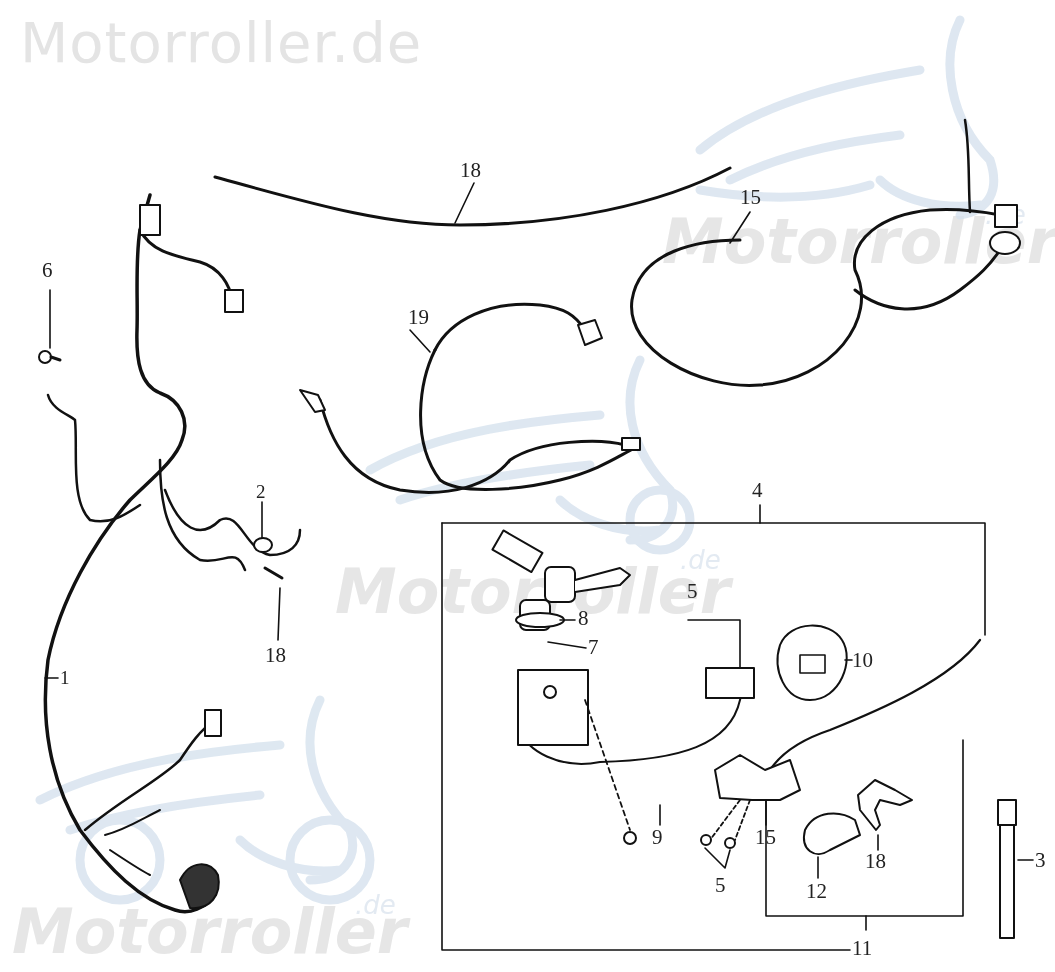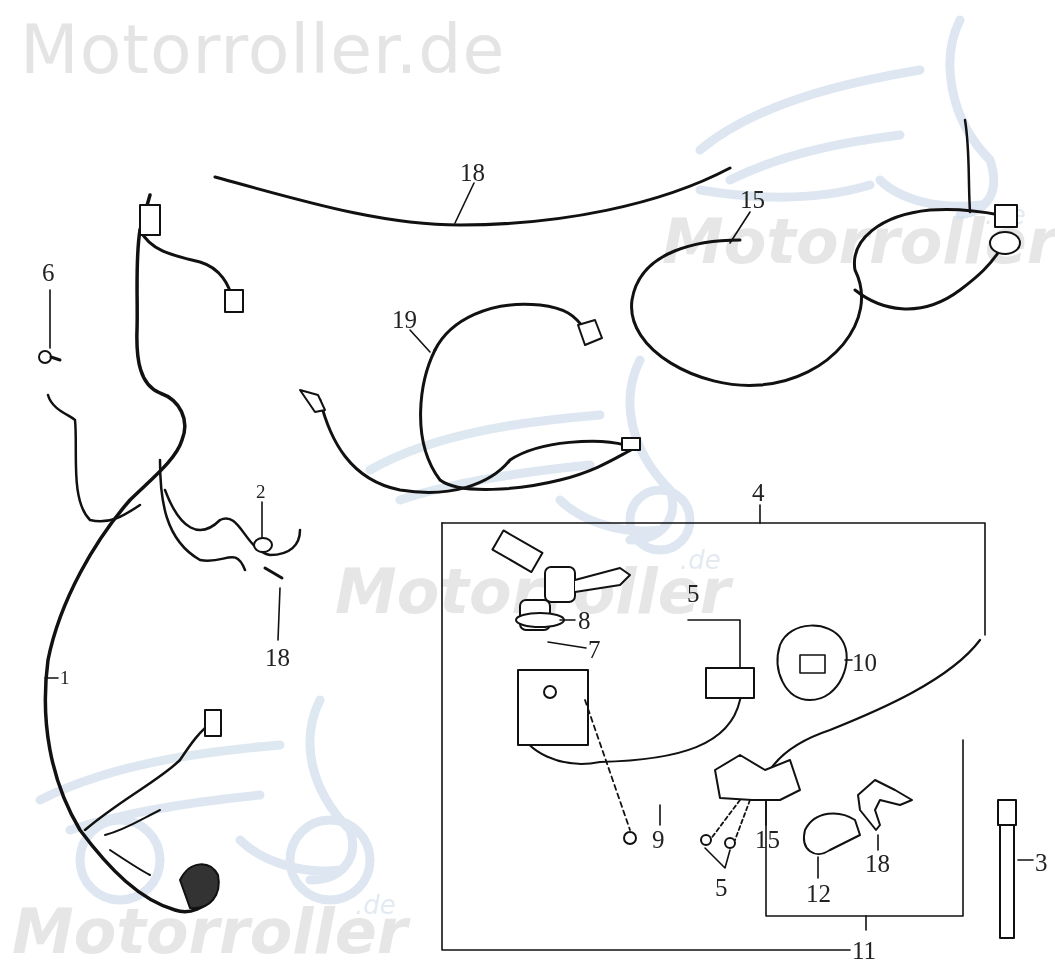--- a/index.html
+++ b/index.html
@@ -1,21 +1,21 @@
 <!DOCTYPE html>
 <html><head>
 <meta charset="utf-8">
 <style>
   html, body { margin: 0; padding: 0; background: #ffffff; }
   body { width: 1055px; height: 972px; position: relative; overflow: hidden; font-family: "Liberation Serif", serif; }
-  .wm-title { position: absolute; left: 20px; top: 10px; font-family: "DejaVu Sans", sans-serif; font-size: 68px; color: #e4e4e4; letter-spacing: 1px; }
+  .wm-title { position: absolute; left: 20px; top: 10px; font-family: "DejaVu Sans", sans-serif; font-size: 56px; color: #e4e4e4; letter-spacing: 1px; }
   .wm-logo { position: absolute; font-family: "DejaVu Sans", sans-serif; font-weight: bold; font-style: italic; color: #e6e6e6; }
   .wm-de { position: absolute; font-family: "DejaVu Sans", sans-serif; color: #e3eaf2; font-style: italic; }
   svg.art { position: absolute; left: 0; top: 0; }
-  .lbl { position: absolute; font-family: "Liberation Serif", serif; font-size: 25px; color: #222; line-height: 1; }
+  .lbl { position: absolute; font-family: "Liberation Serif", serif; font-size: 21px; color: #222; line-height: 1; }
 </style>
 </head>
 <body>
 
 <div class="wm-title">Motorroller.de</div>
 <div class="wm-logo" style="left:662px;top:205px;font-size:62px;">Motorroller</div>
 <div class="wm-de" style="left:985px;top:200px;font-size:26px;">.de</div>
 <div class="wm-logo" style="left:335px;top:555px;font-size:62px;">Motorroller</div>
 <div class="wm-de" style="left:680px;top:545px;font-size:26px;">.de</div>
 <div class="wm-logo" style="left:12px;top:895px;font-size:62px;">Motorroller</div>
@@ -127,21 +127,21 @@
     <path d="M1018 860 L1033 860" stroke-width="1.6"></path>
   </g>
 </svg>
 
 <div class="lbl" style="left:42px;top:260px;">6</div>
 <div class="lbl" style="left:60px;top:668px;font-size:19px;">1</div>
 <div class="lbl" style="left:256px;top:482px;font-size:19px;">2</div>
 <div class="lbl" style="left:265px;top:645px;">18</div>
 <div class="lbl" style="left:460px;top:160px;">18</div>
 <div class="lbl" style="left:740px;top:187px;">15</div>
-<div class="lbl" style="left:392px;top:307px;">19</div>
+<div class="lbl" style="left:408px;top:307px;">19</div>
 <div class="lbl" style="left:752px;top:480px;">4</div>
 <div class="lbl" style="left:687px;top:581px;">5</div>
 <div class="lbl" style="left:578px;top:608px;">8</div>
 <div class="lbl" style="left:588px;top:637px;">7</div>
 <div class="lbl" style="left:852px;top:650px;text-align:right;">10</div>
 <div class="lbl" style="left:652px;top:827px;">9</div>
 <div class="lbl" style="left:755px;top:827px;">15</div>
 <div class="lbl" style="left:865px;top:851px;">18</div>
 <div class="lbl" style="left:715px;top:875px;">5</div>
 <div class="lbl" style="left:806px;top:881px;">12</div>

